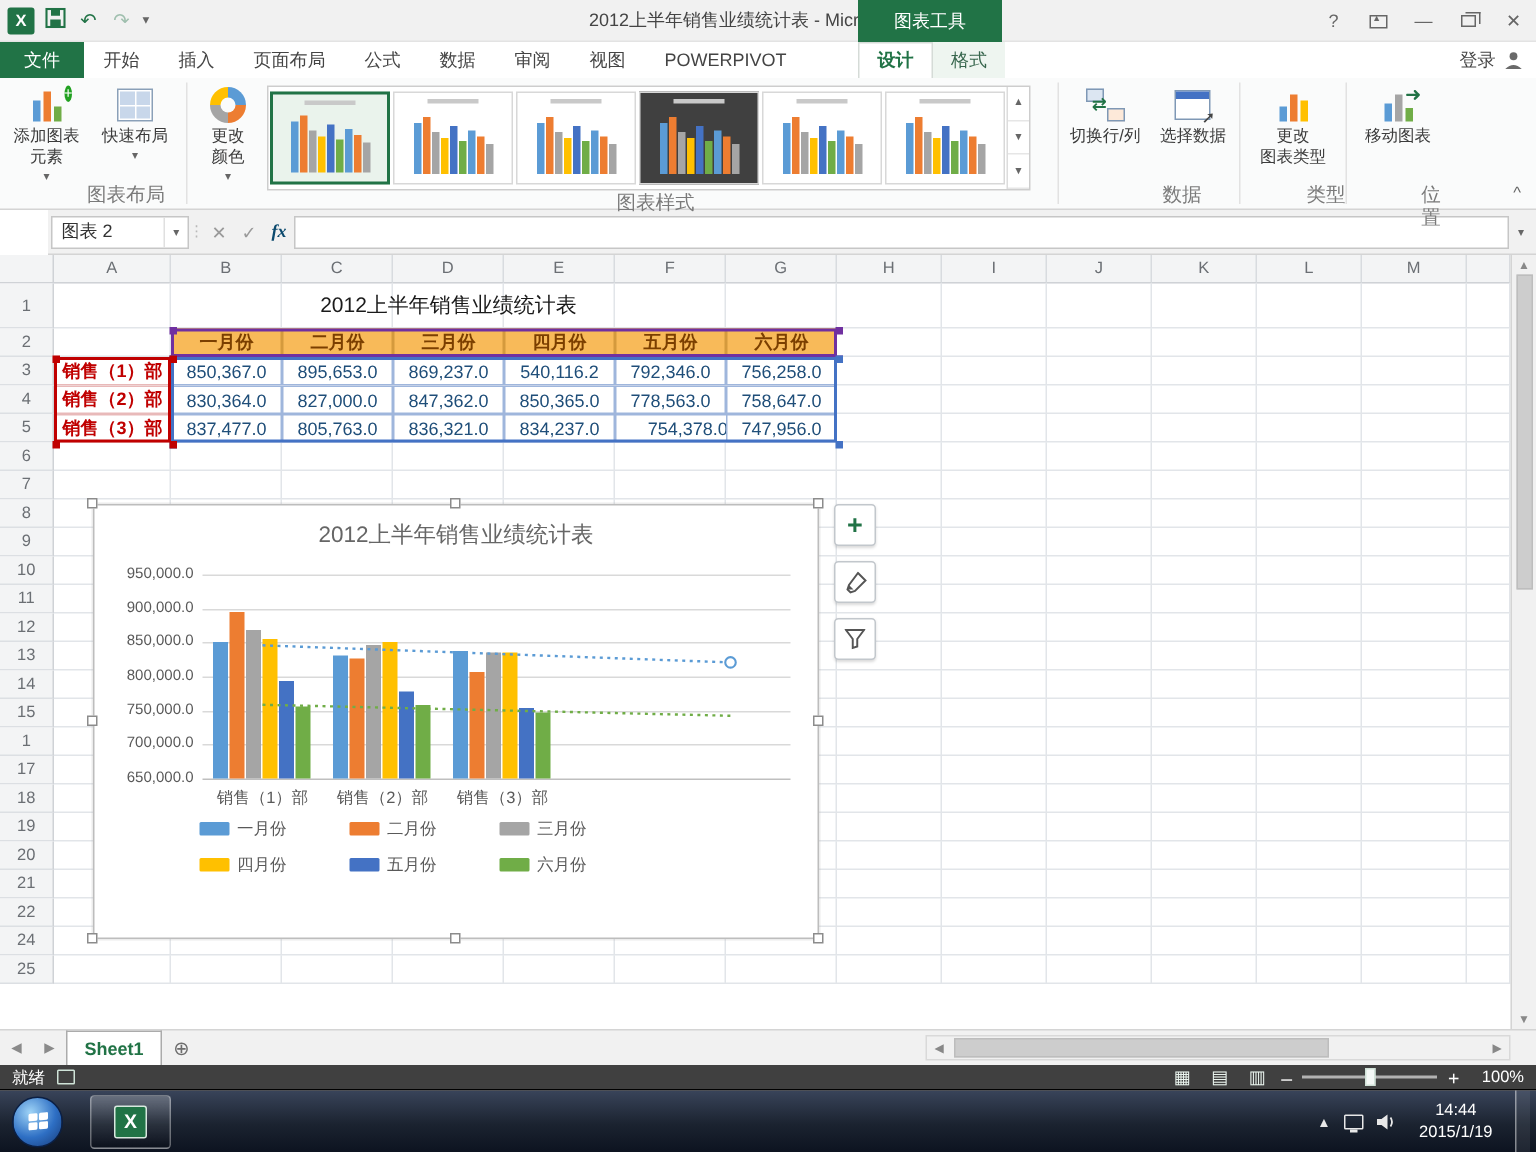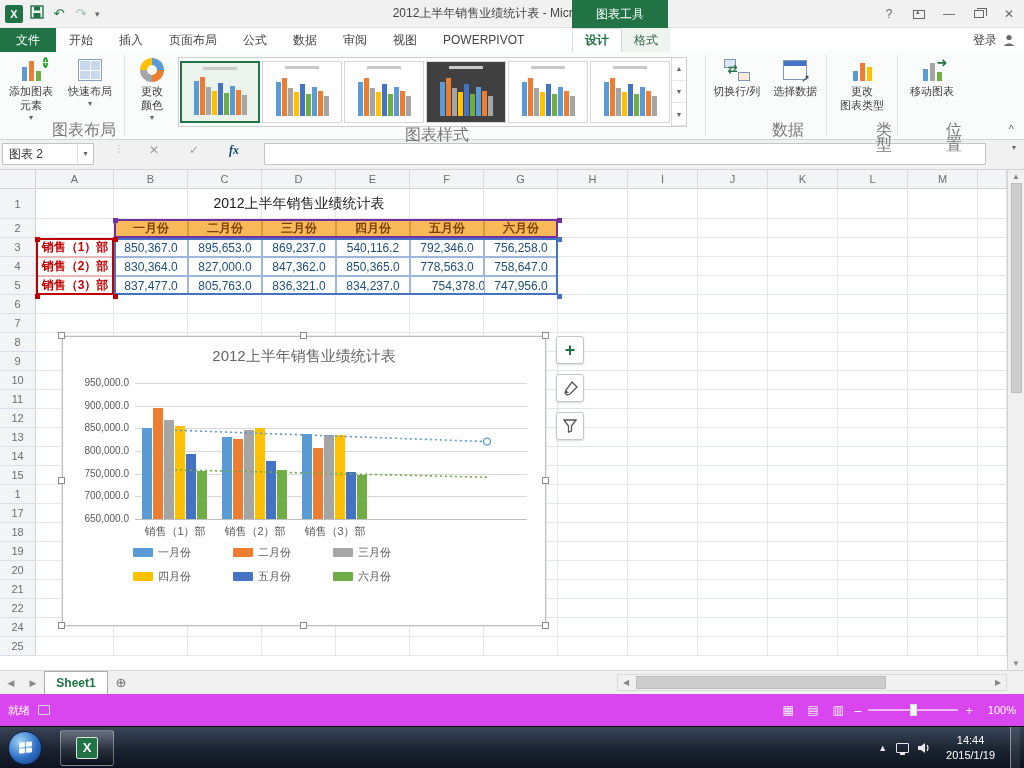--- a/index.html
+++ b/index.html
@@ -29,21 +29,21 @@
   .rtab { padding:0 13px; display:flex; align-items:center; color:#444; font-size:12px; }
   .ctx-tabs { position:absolute; left:572px; top:0; height:24px; display:flex; background:#eef5f0;}
   .ctx-tab { padding:0 12px; display:flex; align-items:center; color:#37664d; }
   .ctx-tab.active { background:#fff; color:#217346; border:1px solid #d5dbd7; border-bottom:none; font-weight:bold;}
   .signin { position:absolute; right:8px; top:0; height:24px; display:flex; align-items:center; gap:5px; color:#444;}
 
   
   .ribbon { height:88px; background:#fafbfb; border-bottom:1px solid #d4d4d4; display:flex; flex:0 0 auto; position:relative;}
   .rgroup { display:flex; flex-direction:column; }
   .rg-body { flex:1; display:flex; align-items:flex-start; padding:3px 2px 0 2px; gap:1px;}
-  .rg-label { height:17px; text-align:center; font-size:16px; color:#7a7a7a; line-height:15px;padding-left:44px;}
+  .rg-label { height:17px; text-align:center; font-size:13px; color:#7a7a7a; line-height:15px;padding-left:44px;}
   .rsep { width:1px; background:#e2e2e2; margin:3px 0; }
   .bigbtn { width:58px; display:flex; flex-direction:column; align-items:center; padding-top:2px; gap:2px;}
   .bigbtn .bicon { height:26px; display:flex; align-items:center; justify-content:center;}
   .blabel { white-space:pre-line; text-align:center; font-size:11px; line-height:1.25; color:#3c3c3c;}
   .dd { font-size:8px; color:#666; line-height:6px;}
   
   .mini-bars { display:flex; align-items:flex-end; gap:2px; height:22px; position:relative;}
   .mini-bars i { width:5px; display:block; }
   .plusdot { position:absolute; right:-7px; top:-2px; width:11px; height:11px; background:#21a121; color:#fff; border-radius:50%; font-size:10px; line-height:11px; text-align:center; font-style:normal;}
   .layout-ico { width:24px; height:22px; border:1px solid #8aa0b8; display:grid; grid-template-columns:1fr 1fr; grid-template-rows:1fr 1fr; gap:1px; padding:1px; background:#fff;}
@@ -64,21 +64,21 @@
   .thumb { width:80px; height:62px; margin:3px 1px; border:1px solid #d8d8d8; background:#fff; position:relative; display:flex; align-items:flex-end; justify-content:center; gap:1px; padding:4px 6px 6px 6px;}
   .thumb.sel { border:2px solid #217346; background:#eaf3ec;}
   .thumb.dark { background:#404040; }
   .thumb .tt { position:absolute; top:4px; left:50%; transform:translateX(-50%); width:34px; height:3px; background:#c9c9c9;}
   .thumb i { width:5px; display:block;}
   .gal-arrows { width:15px; border-left:1px solid #dcdcdc; display:flex; flex-direction:column;}
   .gal-arrows div { flex:1; display:flex; align-items:center; justify-content:center; font-size:7px; color:#666; border-bottom:1px solid #e6e6e6;}
   .collapse-chev { position:absolute; right:10px; bottom:4px; color:#666; font-size:11px; }
 
   
-  .fbar { height:30px; background:#f1f1f1; border-bottom:1px solid #d4d4d4; display:flex; padding:3px 2px; gap:20px; flex:0 0 auto;}
+  .fbar { height:30px; background:#f1f1f1; border-bottom:1px solid #d4d4d4; display:flex; align-items:center; padding:3px 2px; gap:0; flex:0 0 auto;margin-left:32px;}
   .namebox { width:92px; height:22px; background:#fff; border:1px solid #c6c6c6; display:flex; align-items:center;}
   .namebox span.v { flex:1; padding-left:6px; }
   .namebox .nb-dd { width:16px; text-align:center; color:#666; font-size:8px; border-left:1px solid #e0e0e0; align-self:stretch; line-height:20px;}
   .fdots { color:#b9b9b9; font-size:10px; }
   .fbtn { width:20px; text-align:center; color:#9a9a9a; font-size:12px;}
   .fx { font-family:"Liberation Serif",serif; font-style:italic; font-weight:bold; color:#0c4a6e; }
   .finput { flex:1; height:22px; background:#fff; border:1px solid #c6c6c6;}
   .fchev { width:16px; text-align:center; color:#666; font-size:8px;}
 
   
@@ -120,21 +120,21 @@
   .sheettabs { height:24px; background:#f1f1f1; border-top:1px solid #d4d4d4; display:flex; align-items:stretch; flex:0 0 auto; position:relative;}
   .tabnav { width:22px; display:flex; align-items:center; justify-content:center; color:#8a8a8a; font-size:9px;}
   .sheet-tab { width:64px; background:#fff; border:1px solid #ababab; border-bottom:none; display:flex; align-items:center; justify-content:center; color:#217346; font-weight:bold; font-size:12px;}
   .addsheet { width:26px; display:flex; align-items:center; justify-content:center; color:#6d6d6d; font-size:13px;}
   .hscroll { position:absolute; right:17px; top:3px; height:17px; width:390px; display:flex; align-items:center; background:#f1f1f1; border:1px solid #d9d9d9;}
   .hs-ar { width:16px; text-align:center; color:#888; font-size:8px;}
   .hs-track { flex:1; height:100%; position:relative; }
   .hs-thumb { position:absolute; left:2px; top:1px; bottom:1px; width:250px; background:#cdcdcd; border:1px solid #bdbdbd;}
 
   
-  .statusbar { height:32px; background:#d946ef; color:#fff; display:flex; align-items:center; padding:0 8px; gap:8px; flex:0 0 auto; font-size:11px;}
+  .statusbar { height:16px; background:#404040; color:#fff; display:flex; align-items:center; padding:0 8px; gap:8px; flex:0 0 auto; font-size:11px;}
   .macro-ico { width:12px; height:10px; border:1px solid #cfe3d8; border-radius:1px;}
   .sb-right { margin-left:auto; display:flex; align-items:center; gap:7px;}
   .view-ico { font-size:12px; color:#eaf4ee; width:18px; text-align:center;}
   .zoomtrack { width:90px; height:2px; background:rgba(255,255,255,.6); position:relative;}
   .zoomthumb { position:absolute; left:42px; top:-5px; width:7px; height:12px; background:#f4f8f6; border:1px solid #d0e2d8;}
   .zoomsign { font-size:13px; }
   .zoompct { width:36px; text-align:right;}
 
   
   .taskbar { height:42px; background:linear-gradient(#39445a,#1b2330 55%,#0d1320); border-top:1px solid #000; display:flex; align-items:center; flex:0 0 auto; position:relative;}

